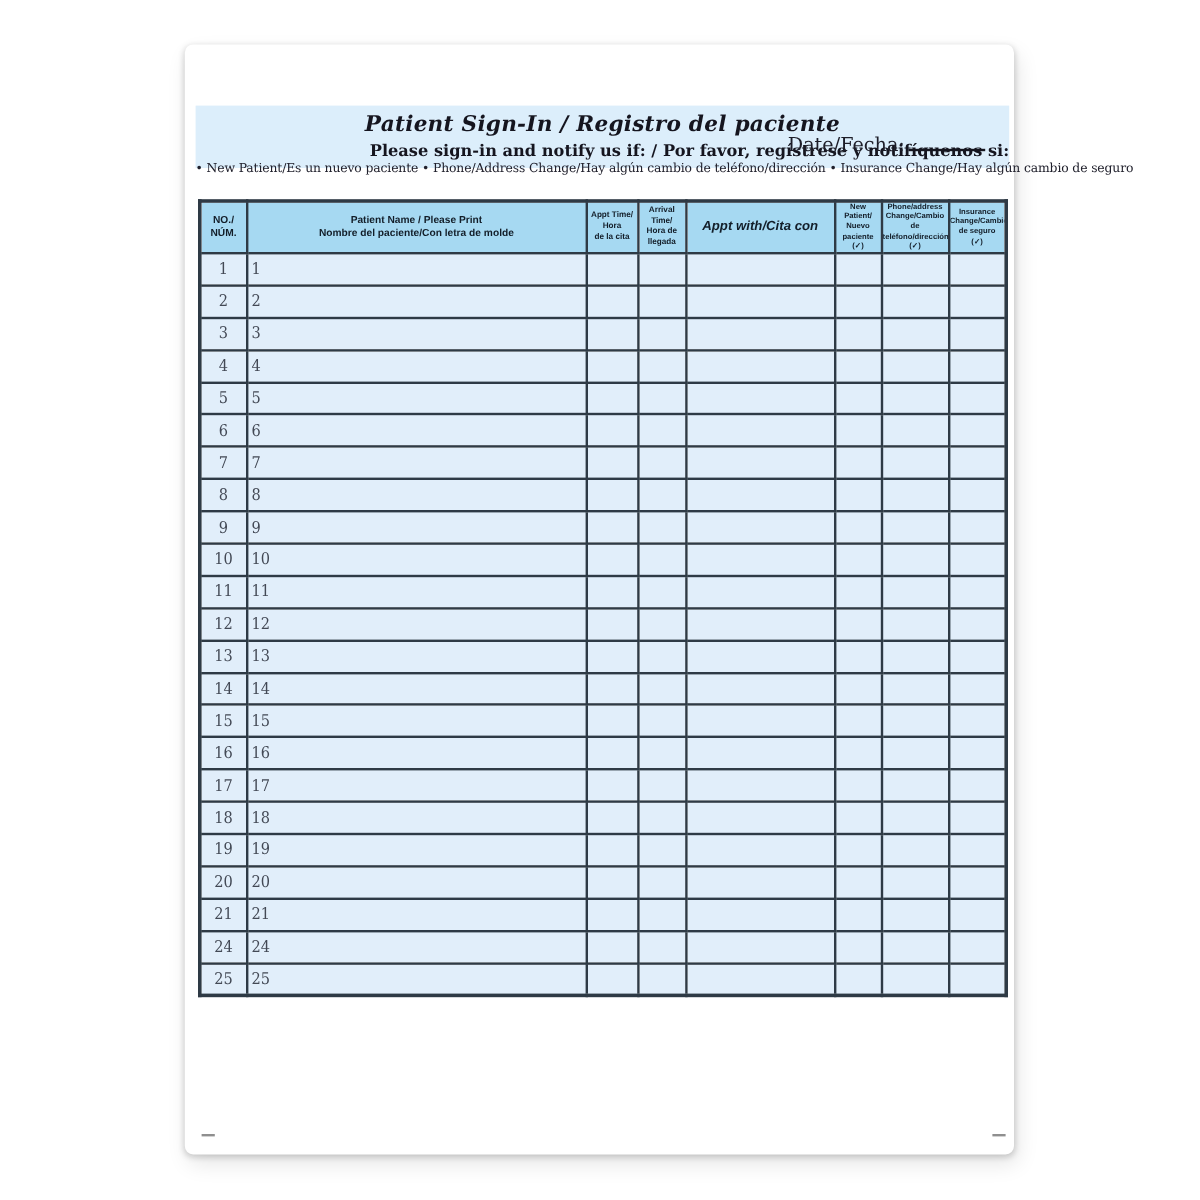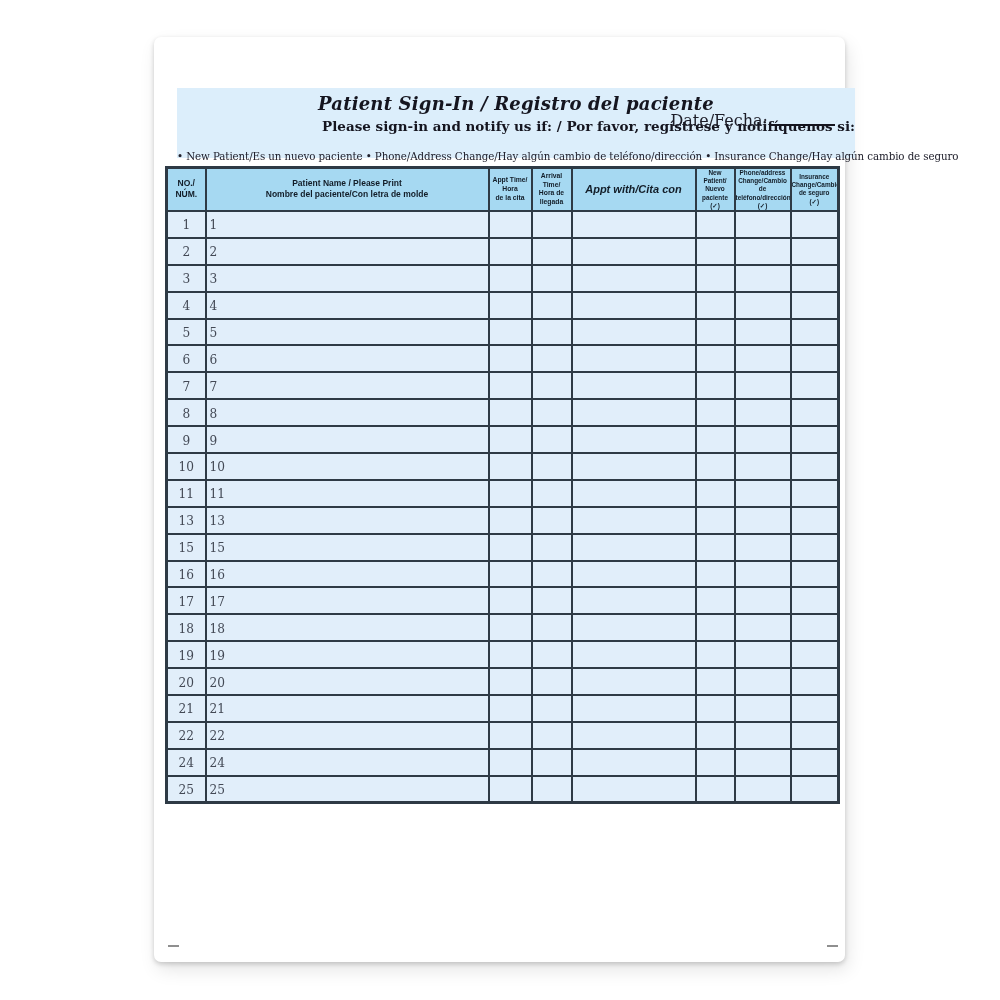--- a/index.html
+++ b/index.html
@@ -16,21 +16,21 @@
     font-family:"Liberation Sans", sans-serif;color:var(--ink);
     position:relative;overflow:hidden;
   }
   .sheet{
     position:absolute;left:154px;top:37px;width:691px;height:925px;
     background:#ffffff;border-radius:7px;
     box-shadow:0 2px 5px rgba(0,0,0,.18), 3px 8px 18px rgba(0,0,0,.10);
   }
   
   .band{
-    position:absolute;left:23px;top:51px;width:678px;height:70px;
+    position:absolute;left:9px;top:51px;width:678px;height:52px;
     background:var(--band-bg);
   }
   .band .title{
     margin:0;padding-top:5px;text-align:center;
     font-family:"DejaVu Serif", serif;font-style:italic;font-weight:bold;
     font-size:18px;line-height:21px;color:#15151f;letter-spacing:.2px;
   }
   .date-field{
     position:absolute;top:23px;right:20px;
     font-family:"DejaVu Serif", serif;font-size:16px;color:#1d1d28;
@@ -39,21 +39,21 @@
   .date-line{
     display:inline-block;width:64px;border-bottom:2px solid #15151f;
     height:10px;margin-left:3px;vertical-align:baseline;
   }
   .subtitle{
     margin-top:4px;text-align:right;
     font-family:"DejaVu Serif", serif;font-weight:bold;
     font-size:13.5px;line-height:16px;color:#15151f;
   }
   .bullets{
-    margin-top:16px;text-align:left;
+    margin-top:0;text-align:left;
     font-family:"DejaVu Serif", serif;font-size:10.3px;line-height:12px;
     color:#20202c;letter-spacing:-0.1px;white-space:nowrap;
   }
   
   table.signin{
     position:absolute;left:11px;top:129px;width:672px;
     border-collapse:collapse;table-layout:fixed;
     border:3px solid var(--grid-line);
   }
   table.signin th, table.signin td{
@@ -251,32 +251,52 @@
       <td class="c-num">11</td>
       <td class="c-name"><span class="stub">11</span></td>
       <td></td>
       <td></td>
       <td></td>
       <td></td>
       <td></td>
       <td></td>
     </tr>
 
+    <tr>
+      <td class="c-num">12</td>
+      <td class="c-name"><span class="stub">12</span></td>
+      <td></td>
+      <td></td>
+      <td></td>
+      <td></td>
+      <td></td>
+      <td></td>
+    </tr>
 
     <tr>
       <td class="c-num">13</td>
       <td class="c-name"><span class="stub">13</span></td>
       <td></td>
       <td></td>
       <td></td>
       <td></td>
       <td></td>
       <td></td>
     </tr>
 
+    <tr>
+      <td class="c-num">14</td>
+      <td class="c-name"><span class="stub">14</span></td>
+      <td></td>
+      <td></td>
+      <td></td>
+      <td></td>
+      <td></td>
+      <td></td>
+    </tr>
 
     <tr>
       <td class="c-num">15</td>
       <td class="c-name"><span class="stub">15</span></td>
       <td></td>
       <td></td>
       <td></td>
       <td></td>
       <td></td>
       <td></td>
@@ -341,30 +361,20 @@
       <td class="c-num">21</td>
       <td class="c-name"><span class="stub">21</span></td>
       <td></td>
       <td></td>
       <td></td>
       <td></td>
       <td></td>
       <td></td>
     </tr>
 
-    <tr>
-      <td class="c-num">22</td>
-      <td class="c-name"><span class="stub">22</span></td>
-      <td></td>
-      <td></td>
-      <td></td>
-      <td></td>
-      <td></td>
-      <td></td>
-    </tr>
 
 
     <tr>
       <td class="c-num">24</td>
       <td class="c-name"><span class="stub">24</span></td>
       <td></td>
       <td></td>
       <td></td>
       <td></td>
       <td></td>

